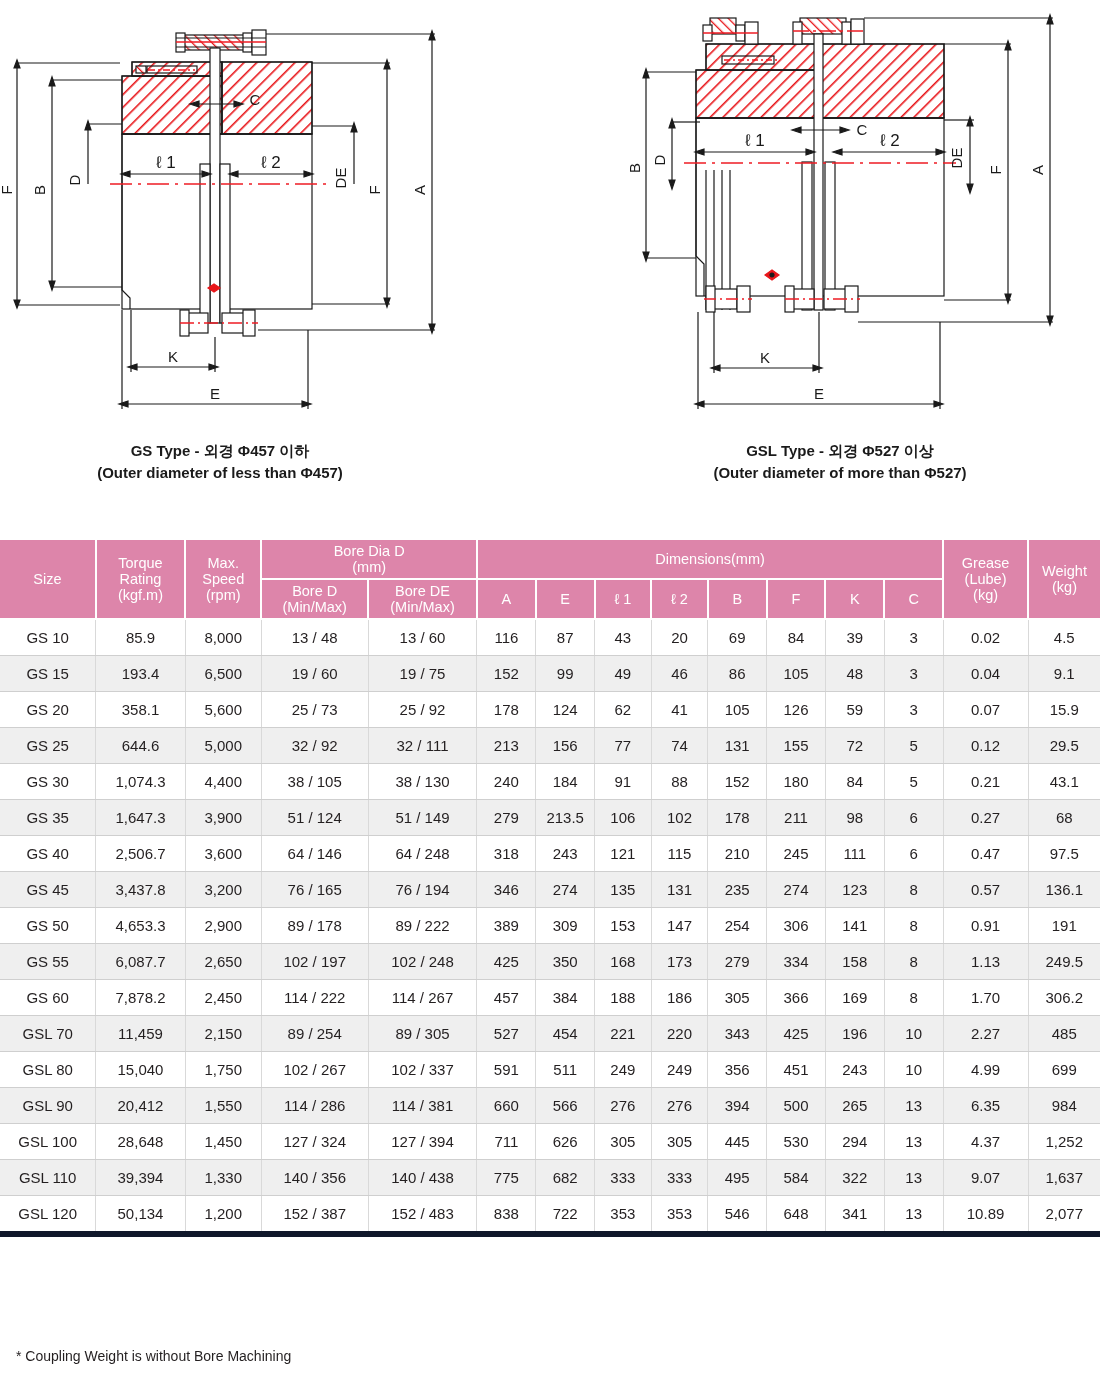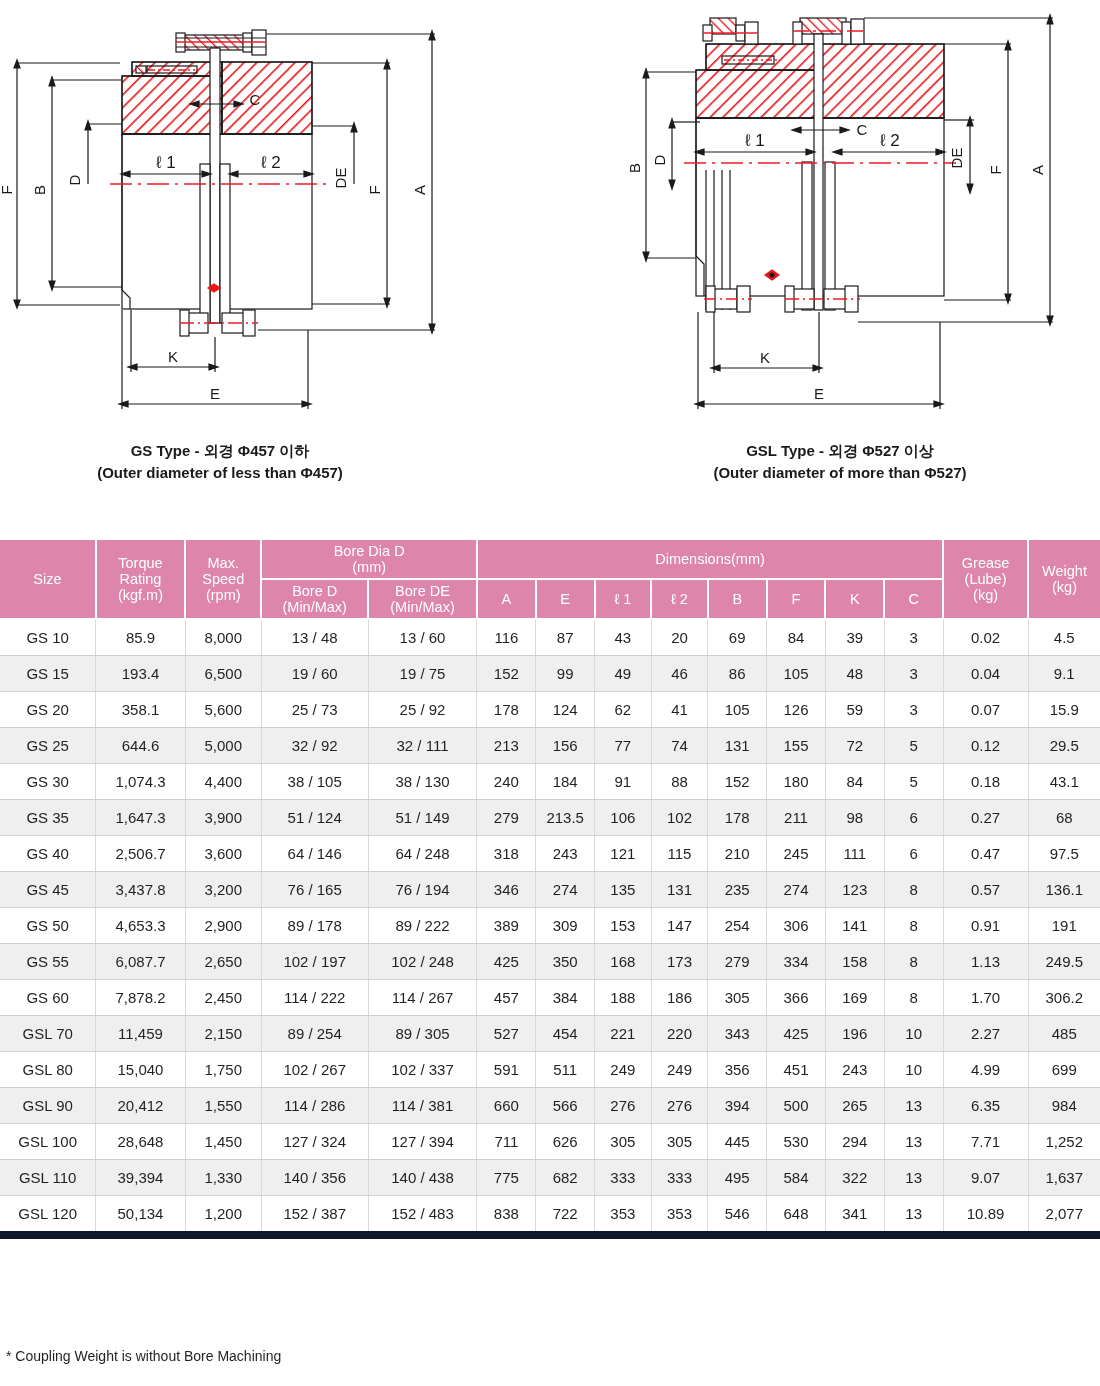--- a/index.html
+++ b/index.html
@@ -56,25 +56,25 @@
     text-align:center;
     vertical-align:middle;
     color:#231f20;
     font-size:15px;
     background:#ffffff;
     white-space:nowrap;
   }
   table.spec td.last{border-right:none;}
   table.spec tbody tr:nth-child(even) td{background:#efefef;}
   table.spec tbody tr:first-child td{border-top:none;margin-left:17px;}
-  table.spec tbody tr:last-child td{border-bottom:8px solid #0f172a;}
+  table.spec tbody tr:last-child td{border-bottom:6px solid #0f172a;}
 
   .footnote{
     position:absolute;
-    top:1348px;left:6px;
+    top:1348px;left:16px;
     font-size:14px;color:#231f20;
   }
 
   
   col.c-size{width:88px;}
   col.c-torque{width:82px;}
   col.c-speed{width:70px;}
   col.c-bored{width:98px;}
   col.c-borede{width:100px;}
   col.c-A{width:54px;}
@@ -507,21 +507,21 @@
             <td>38 / 105</td>
             <td>38 / 130</td>
             <td>240</td>
             <td>184</td>
             <td>91</td>
             <td>88</td>
             <td>152</td>
             <td>180</td>
             <td>84</td>
             <td>5</td>
-            <td>0.18</td>
+            <td>0.21</td>
             <td class="last">43.1</td>
           </tr>
           <tr>
             <td>GS 35</td>
             <td>1,647.3</td>
             <td>3,900</td>
             <td>51 / 124</td>
             <td>51 / 149</td>
             <td>279</td>
             <td>213.5</td>
@@ -677,21 +677,21 @@
             <td>127 / 324</td>
             <td>127 / 394</td>
             <td>711</td>
             <td>626</td>
             <td>305</td>
             <td>305</td>
             <td>445</td>
             <td>530</td>
             <td>294</td>
             <td>13</td>
-            <td>7.71</td>
+            <td>4.37</td>
             <td class="last">1,252</td>
           </tr>
           <tr>
             <td>GSL 110</td>
             <td>39,394</td>
             <td>1,330</td>
             <td>140 / 356</td>
             <td>140 / 438</td>
             <td>775</td>
             <td>682</td>

